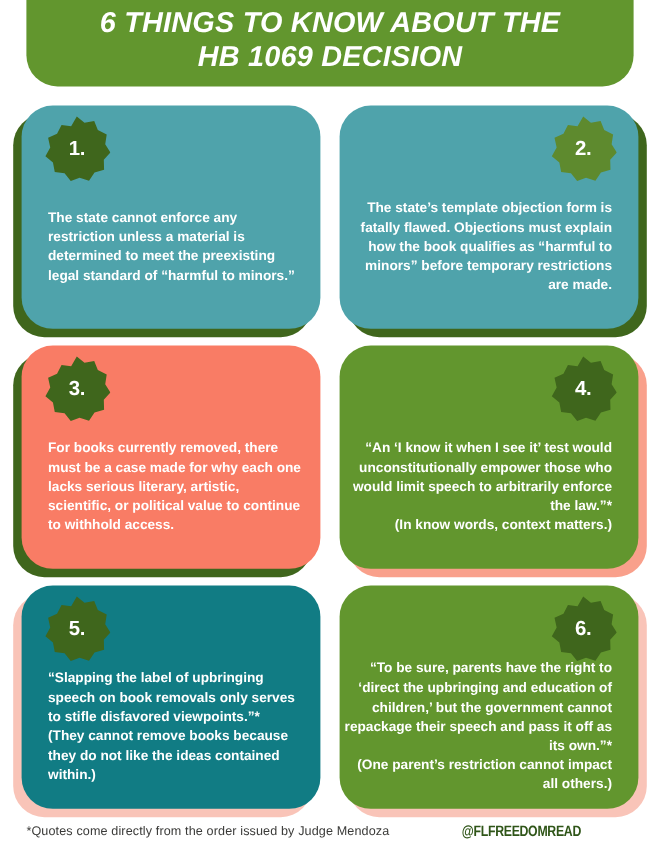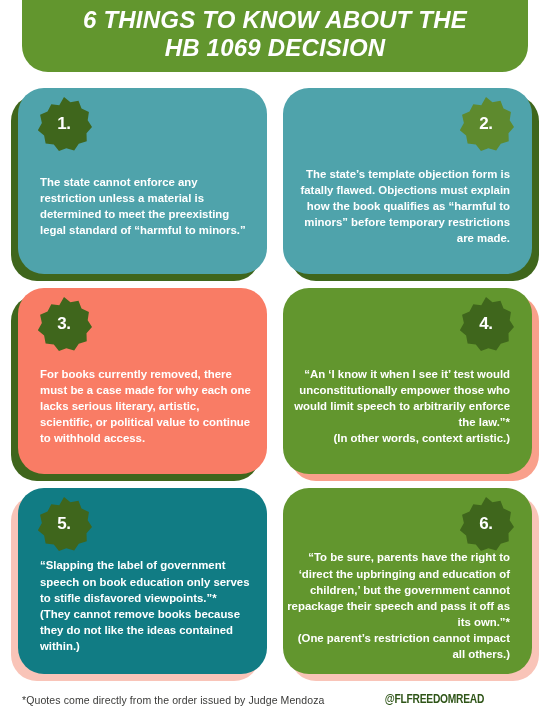--- a/index.html
+++ b/index.html
@@ -147,21 +147,21 @@
   }
 
   
   .footer {
     position: absolute;
     left: 0;
     bottom: 6px;
     width: 502px;
     height: 26px;
     display: flex;
-    align-items: flex-end;
+    align-items: center;
     justify-content: space-between;
     box-sizing: border-box;
     padding: 0 18px 0 22px;
   }
   .footnote {
     color: #3A3A38;
     font-size: 10.5px;
     font-weight: normal;
     letter-spacing: 0.1px;
   }
@@ -233,36 +233,36 @@
       <div class="card-slot right">
         <div class="card-shadow" style="background: rgb(249, 160, 139);"></div>
         <div class="card" style="background: rgb(98, 150, 46);">
           <div class="badge pos-right">
             <svg viewBox="0 0 100 100" aria-hidden="true">
               <path class="badge-path" d="M50 2 L61.5 11.2 L75.9 8.6 L81.3 22.2 L94.5 28.6 L92.3 43.1 L100 55.4 L90.2 66.3 L90.6 81 L76.4 85.1 L68.2 97.4 L54.2 93.1 L41 98 L31.8 86.5 L17.2 84.7 L14.5 70.4 L3.3 61 L10.5 48 L7.3 33.7 L20.6 27.7 L27.3 14.6 L41.6 16.5 Z" fill="#3F661C"></path>
             </svg>
             <div class="badge-num">4.</div>
           </div>
           <div class="card-text align-right">“An ‘I know it when I see it’ test would unconstitutionally empower those who would limit speech to arbitrarily enforce the law.”*
-(In other words, context artistic.)</div>
+(In know words, context matters.)</div>
         </div>
       </div>
     </div>
 
     <div class="row">
       <div class="card-slot left">
         <div class="card-shadow" style="background: rgb(249, 196, 184);"></div>
         <div class="card" style="background: rgb(17, 124, 132);">
           <div class="badge pos-left">
             <svg viewBox="0 0 100 100" aria-hidden="true">
               <path class="badge-path" d="M50 2 L61.5 11.2 L75.9 8.6 L81.3 22.2 L94.5 28.6 L92.3 43.1 L100 55.4 L90.2 66.3 L90.6 81 L76.4 85.1 L68.2 97.4 L54.2 93.1 L41 98 L31.8 86.5 L17.2 84.7 L14.5 70.4 L3.3 61 L10.5 48 L7.3 33.7 L20.6 27.7 L27.3 14.6 L41.6 16.5 Z" fill="#3F661C"></path>
             </svg>
             <div class="badge-num">5.</div>
           </div>
-          <div class="card-text align-left">“Slapping the label of government speech on book education only serves to stifle disfavored viewpoints.”*
+          <div class="card-text align-left">“Slapping the label of upbringing speech on book removals only serves to stifle disfavored viewpoints.”*
 (They cannot remove books because they do not like the ideas contained within.)</div>
         </div>
       </div>
 
       <div class="card-slot right">
         <div class="card-shadow" style="background: rgb(249, 196, 184);"></div>
         <div class="card" style="background: rgb(98, 150, 46);">
           <div class="badge pos-right">
             <svg viewBox="0 0 100 100" aria-hidden="true">
               <path class="badge-path" d="M50 2 L61.5 11.2 L75.9 8.6 L81.3 22.2 L94.5 28.6 L92.3 43.1 L100 55.4 L90.2 66.3 L90.6 81 L76.4 85.1 L68.2 97.4 L54.2 93.1 L41 98 L31.8 86.5 L17.2 84.7 L14.5 70.4 L3.3 61 L10.5 48 L7.3 33.7 L20.6 27.7 L27.3 14.6 L41.6 16.5 Z" fill="#3F661C"></path>

